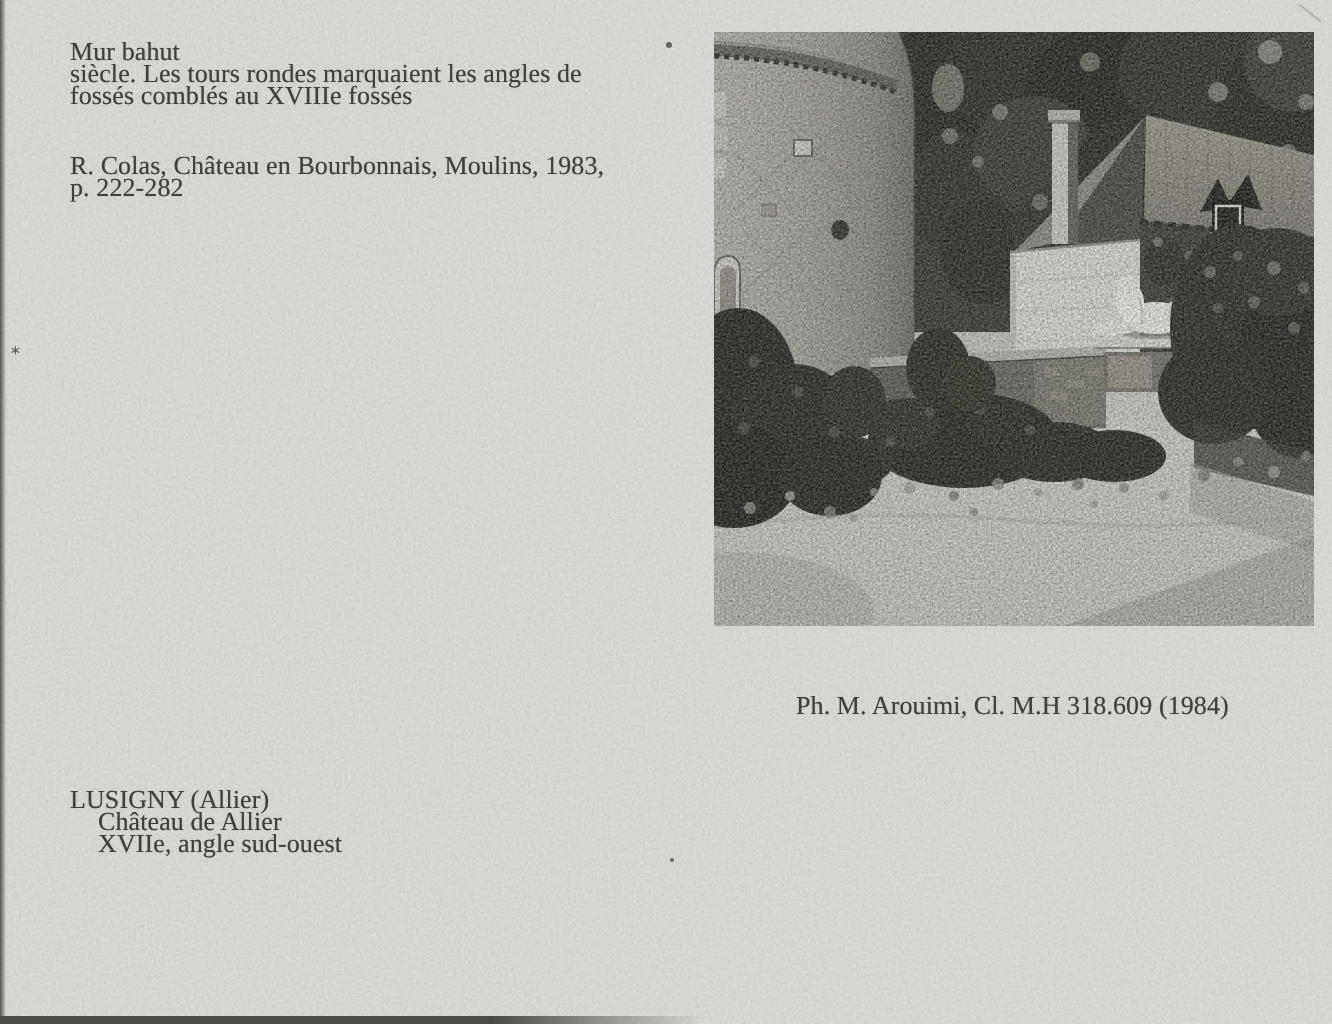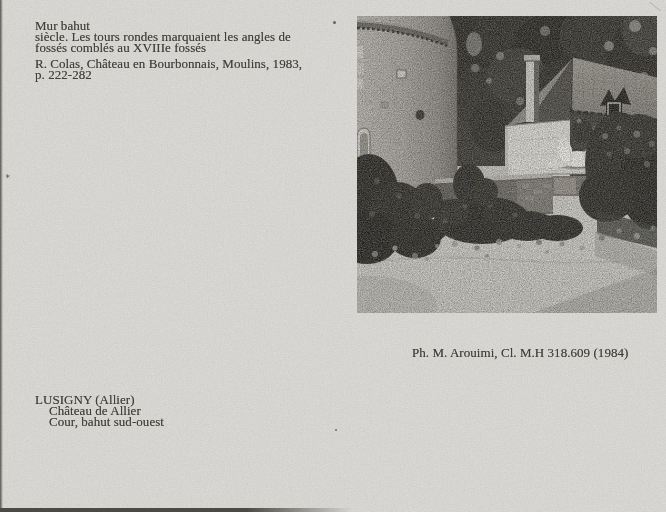--- a/index.html
+++ b/index.html
@@ -5,24 +5,24 @@
   html,body{margin:0;padding:0;}
   body{
     width:666px;height:512px;position:relative;overflow:hidden;
     background:#d9d8d4;
     font-family:"DejaVu Sans Mono","Liberation Mono",monospace;
     color:#403f3a;
   }
   .typed{font-size:13px;line-height:11.2px;letter-spacing:0.05px;
          text-shadow:0 0 0.4px rgba(64,63,58,0.55);white-space:pre;font-family:Liberation Serif, serif;}
   .annotation-block{position:absolute;left:35px;top:20px;}
-  .ref-block{margin-top:4px;}
+  .ref-block{margin-top:23px;}
   .photo-frame{position:absolute;left:357px;top:16px;width:300px;height:297px;}
   .photo-frame svg{display:block;}
-  .caption-line{position:absolute;left:412px;top:347px;}
+  .caption-line{position:absolute;left:398px;top:347px;}
   .location-block{position:absolute;left:35px;top:394px;}
   .loc-indent{padding-left:14px;}
   .edge-left{position:absolute;left:0;top:0;width:3px;height:512px;
     background:linear-gradient(to right,#46453f,rgba(70,69,63,0));opacity:.9;}
   .edge-bottom{position:absolute;left:0;bottom:0;width:352px;height:4px;
     background:linear-gradient(to right,#4b4a45 70%,rgba(75,74,69,0));}
   .speck-dot{position:absolute;left:333px;top:21px;width:3px;height:3px;
     border-radius:50%;background:#504f4a;opacity:.85;}
   .speck-dot2{position:absolute;left:335px;top:429px;width:2px;height:2px;
     border-radius:50%;background:#6b6a64;}
@@ -304,21 +304,21 @@
     <rect x="0" y="0" width="300" height="297" filter="url(#gL)" opacity="0.3"></rect>
   </g>
 </svg>
 </div>
 
 <div class="typed caption-line">Ph. M. Arouimi, Cl. M.H 318.609 (1984)</div>
 
 <div class="location-block">
   <div class="typed">LUSIGNY (Allier)</div>
   <div class="typed loc-indent">Château de Allier</div>
-  <div class="typed loc-indent">Cour, bahut sud-ouest</div>
+  <div class="typed loc-indent">XVIIe, angle sud-ouest</div>
 </div>
 
 <div class="edge-left"></div>
 <div class="edge-bottom"></div>
 <div class="speck-dot"></div>
 <div class="speck-dot2"></div>
 <div class="speck-star">∗</div>
 <div class="scratch"></div>
 
 </body></html>

